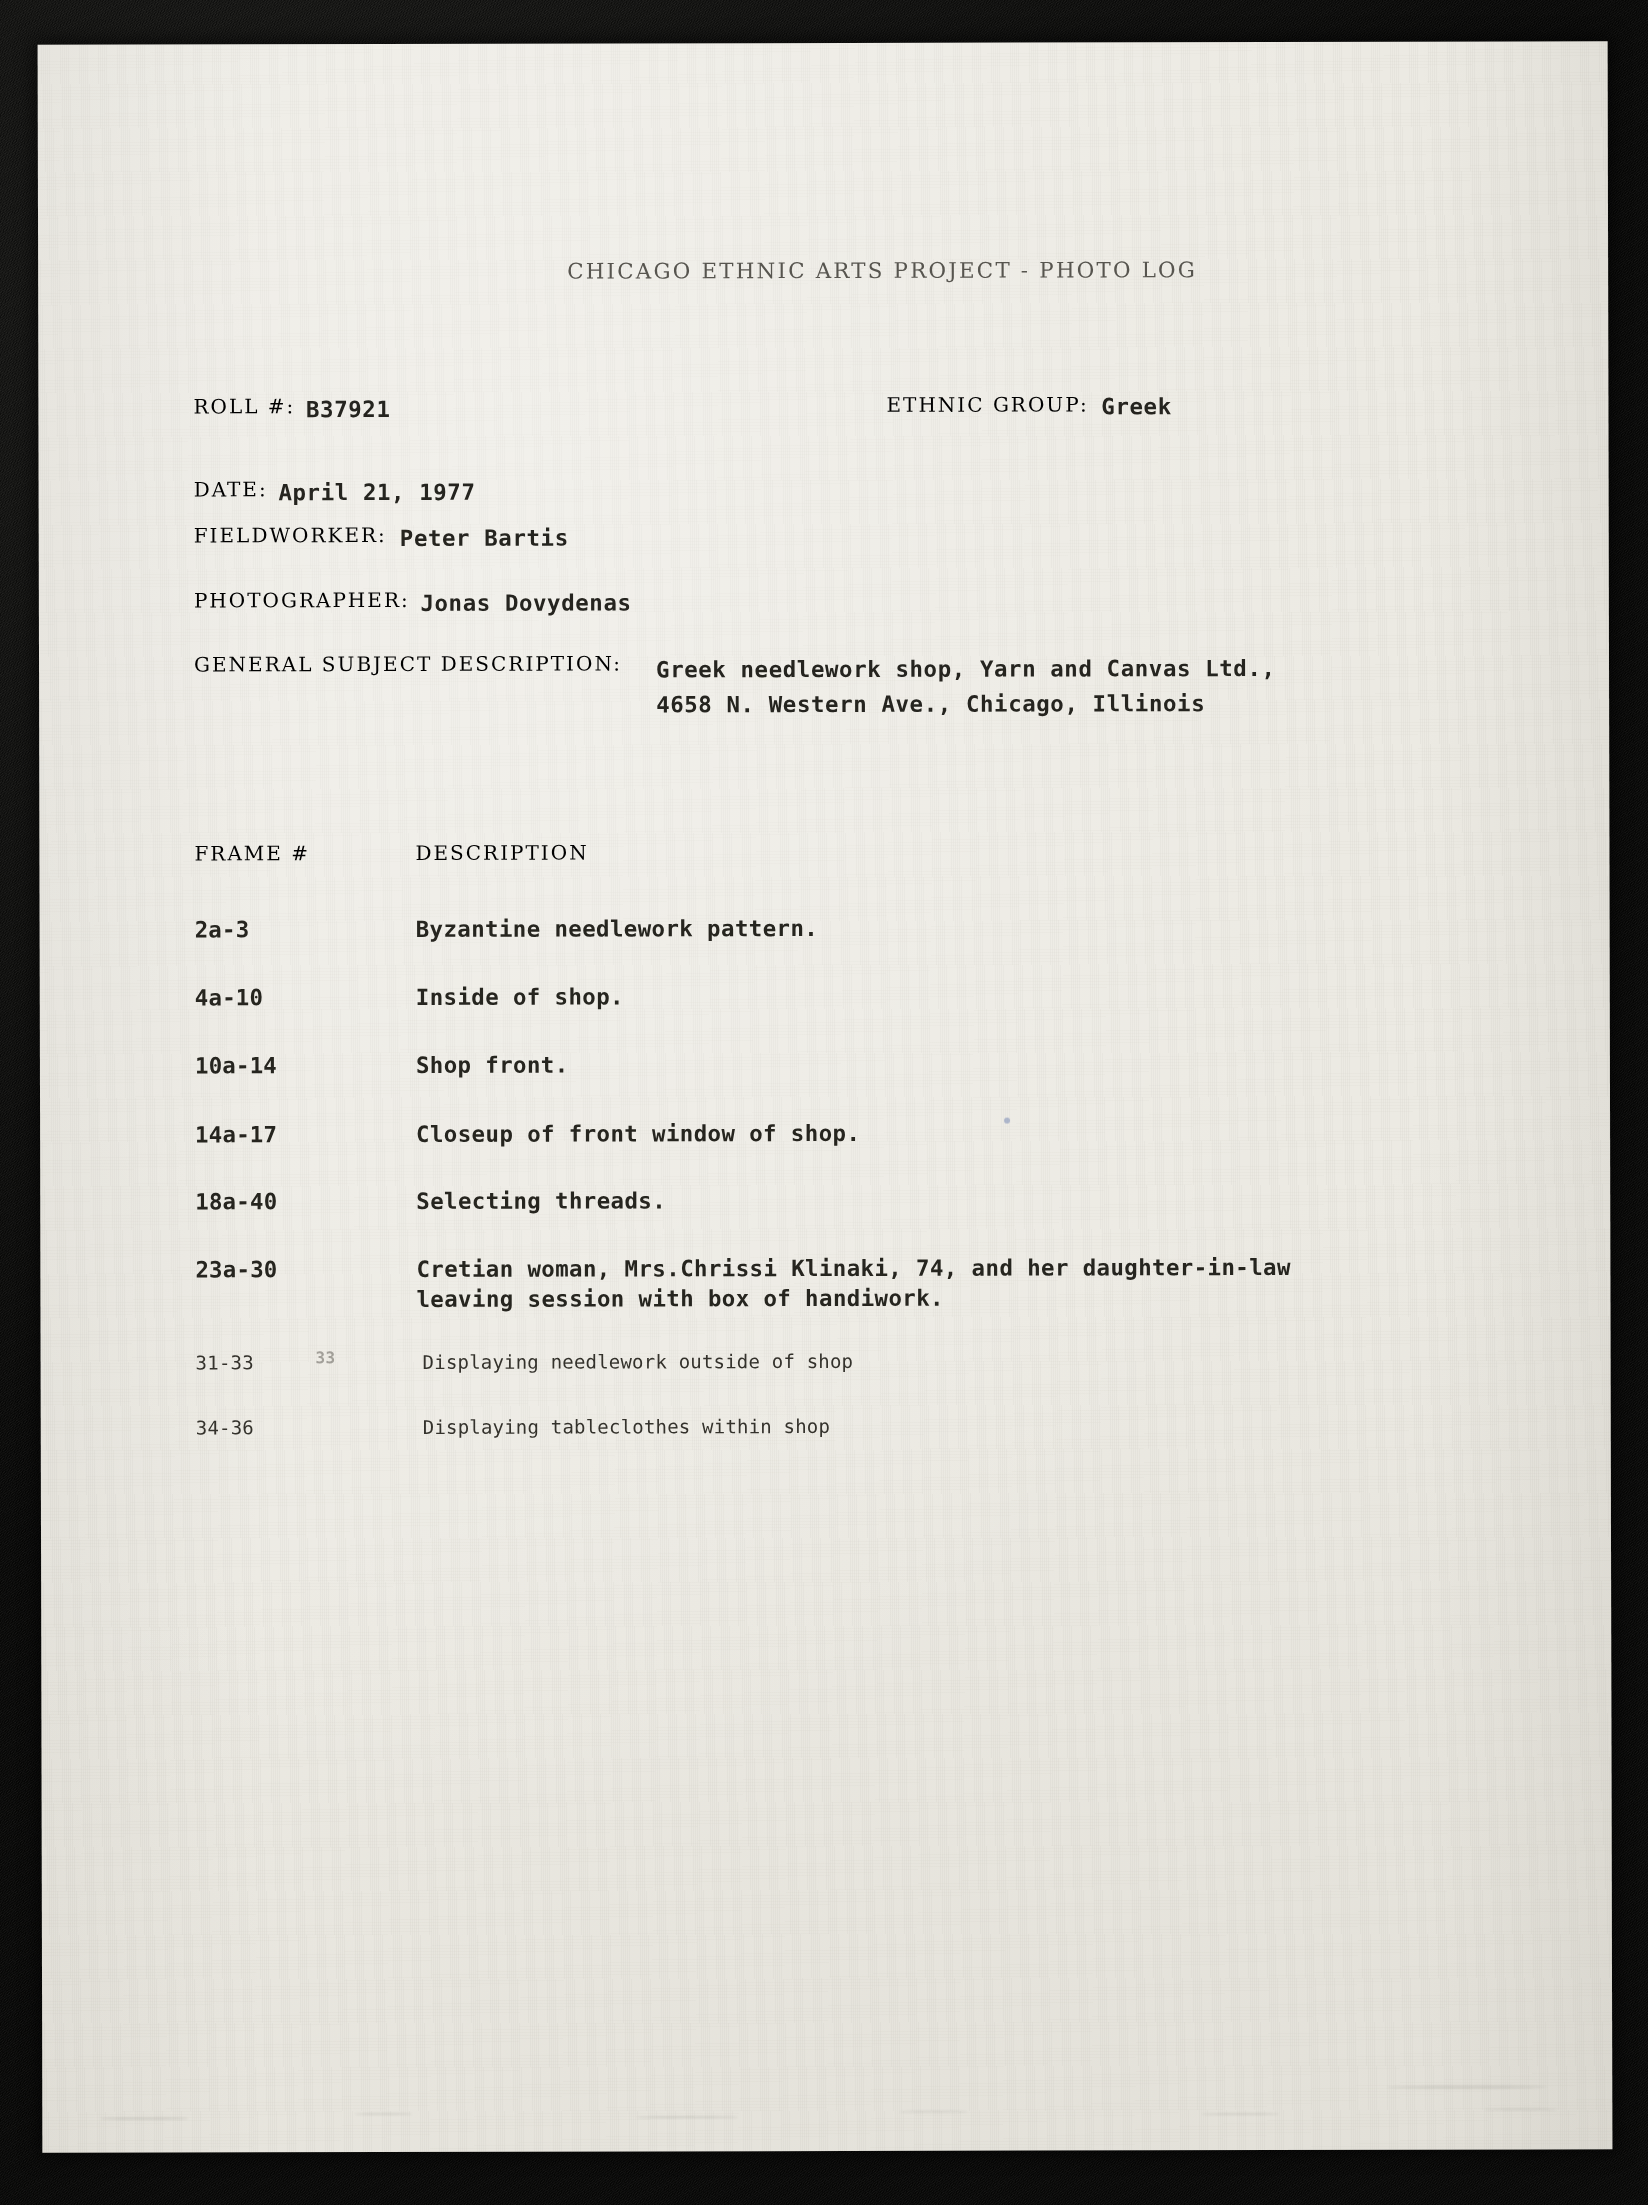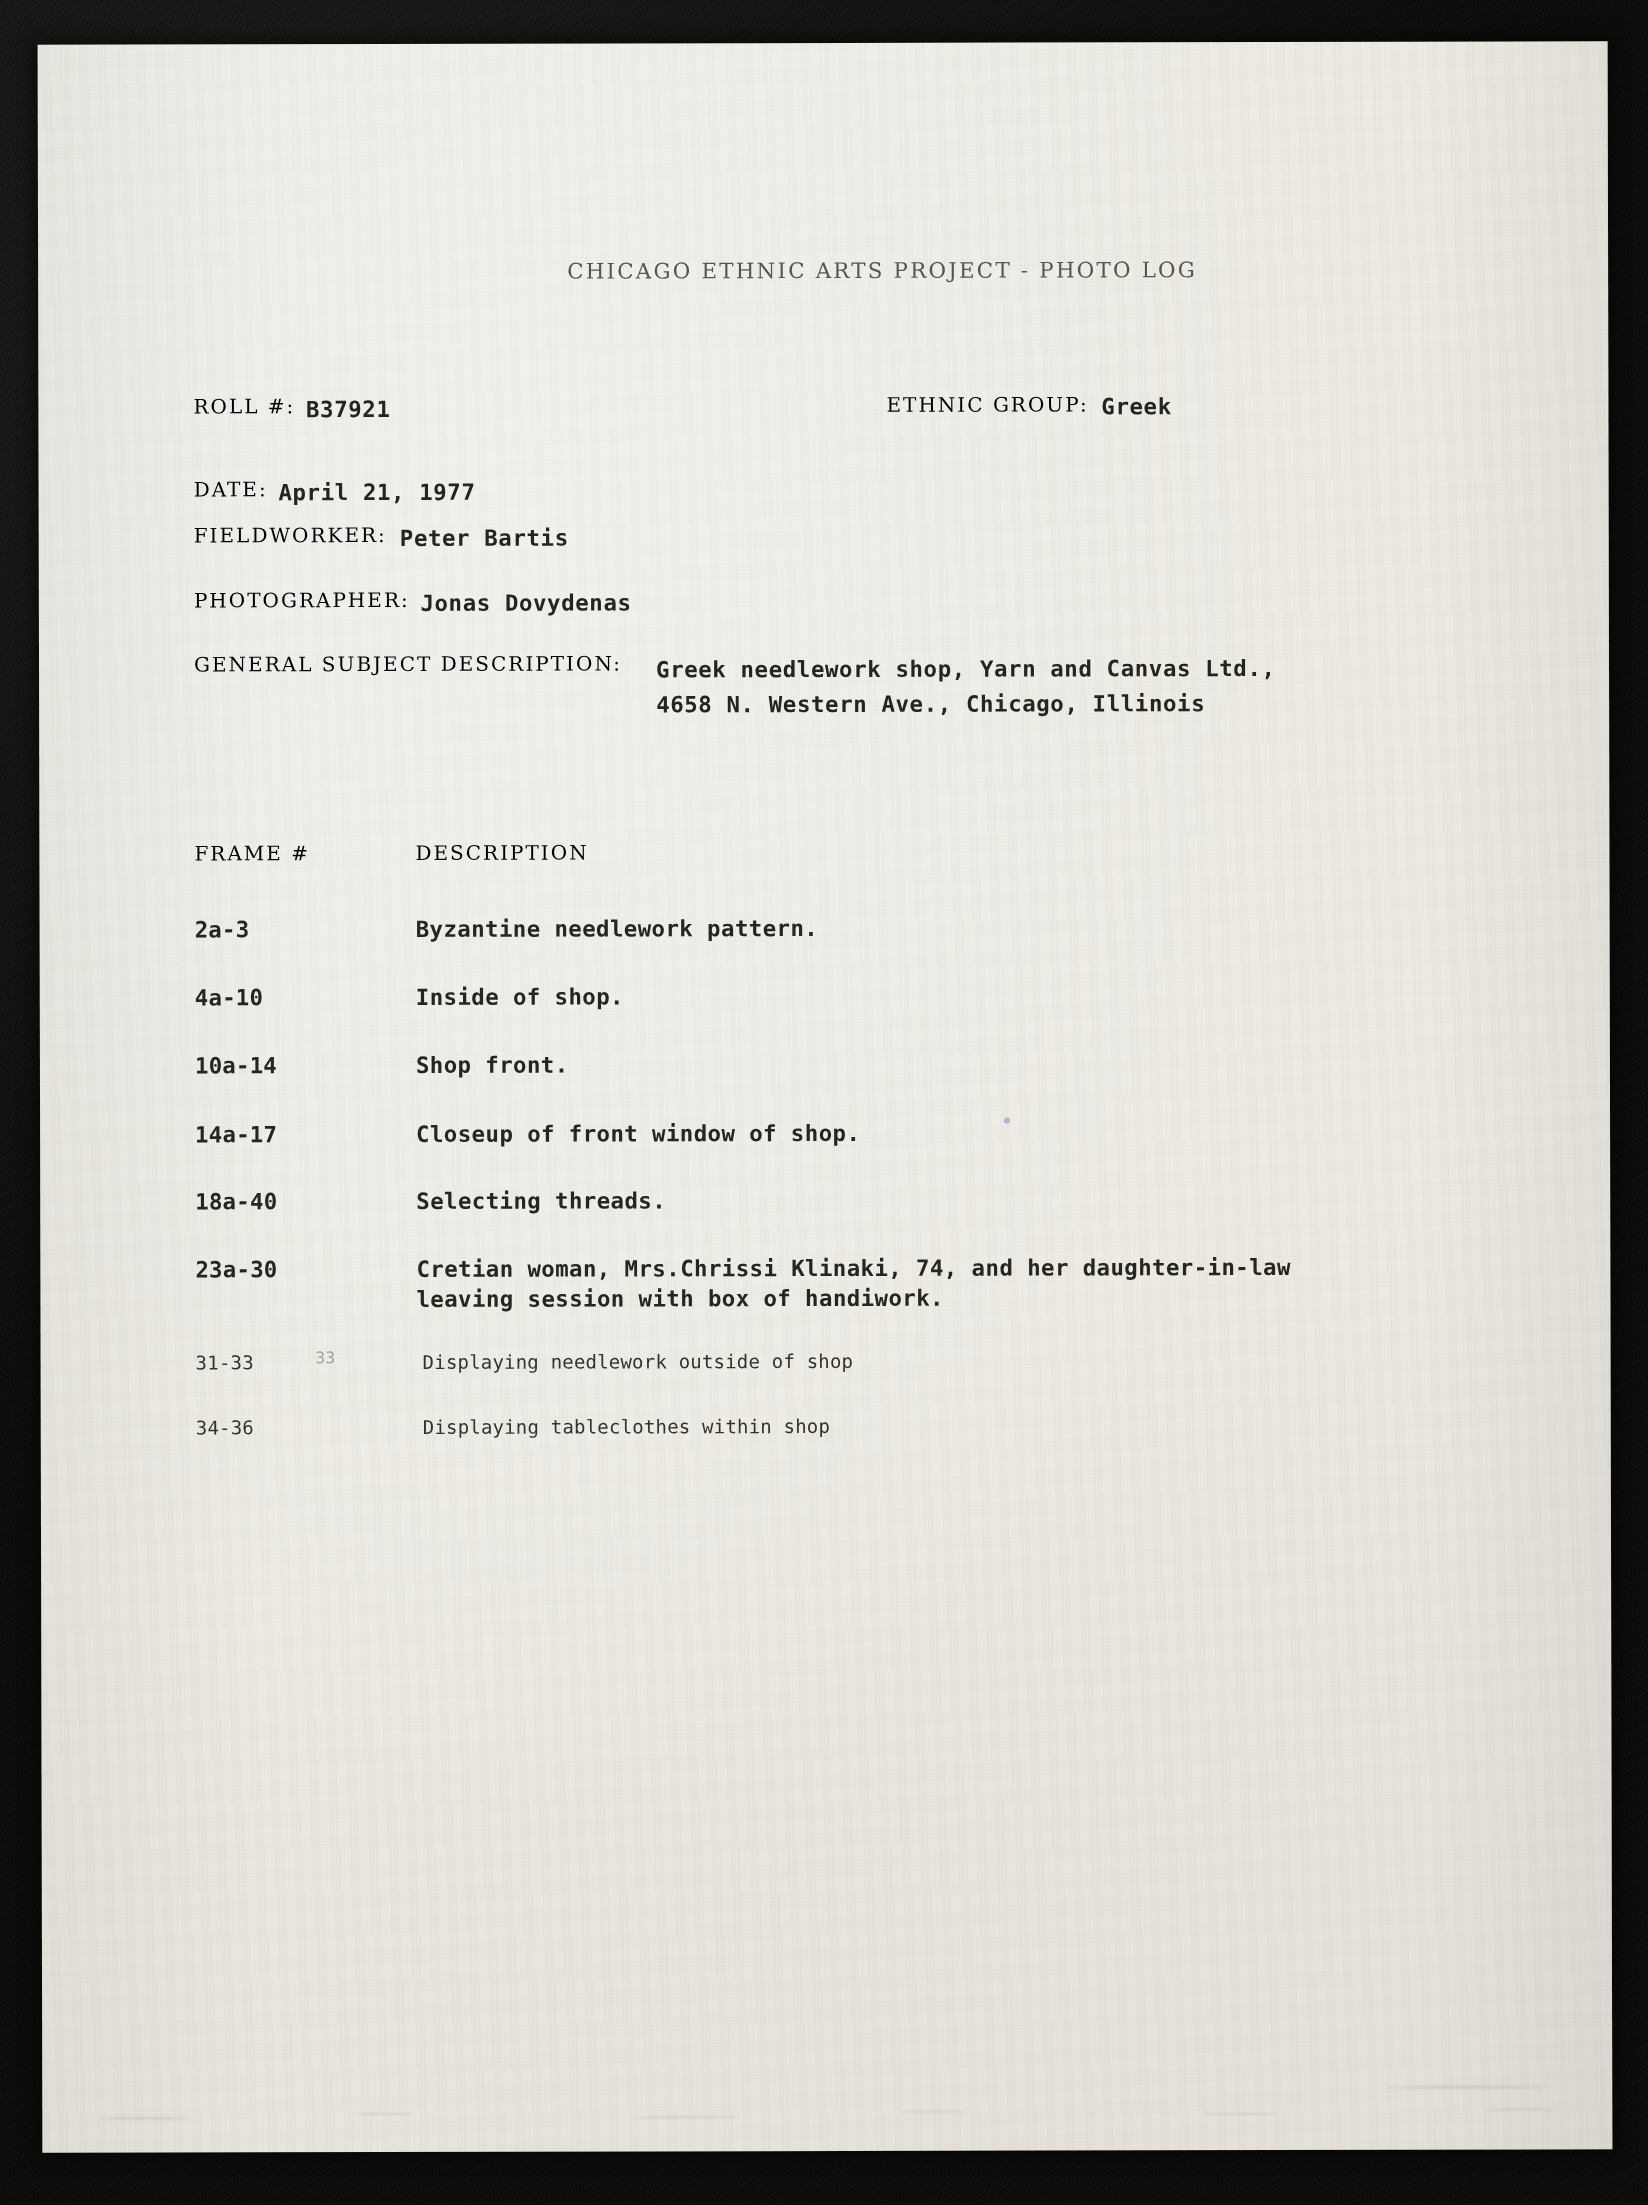--- a/index.html
+++ b/index.html
@@ -171,21 +171,21 @@
     color: #34322c;
   }
   .small-type .frame-desc { left: 227px; }
 
   
   #ghost-33 {
     position: absolute;
     left: 120px; top: -2.9px;
     font-family: "DejaVu Sans Mono", "Liberation Mono", monospace;
     font-size: 16px;
-    font-weight: 400;
+    font-weight: 700;
     color: rgba(70,68,62,.45);
     letter-spacing: 0.2px;
   }
 
   
   .ink-speck {
     position: absolute;
     width: 6.3px; height: 6.3px;
     border-radius: 50%;
     background: rgba(96,118,170,.45);

